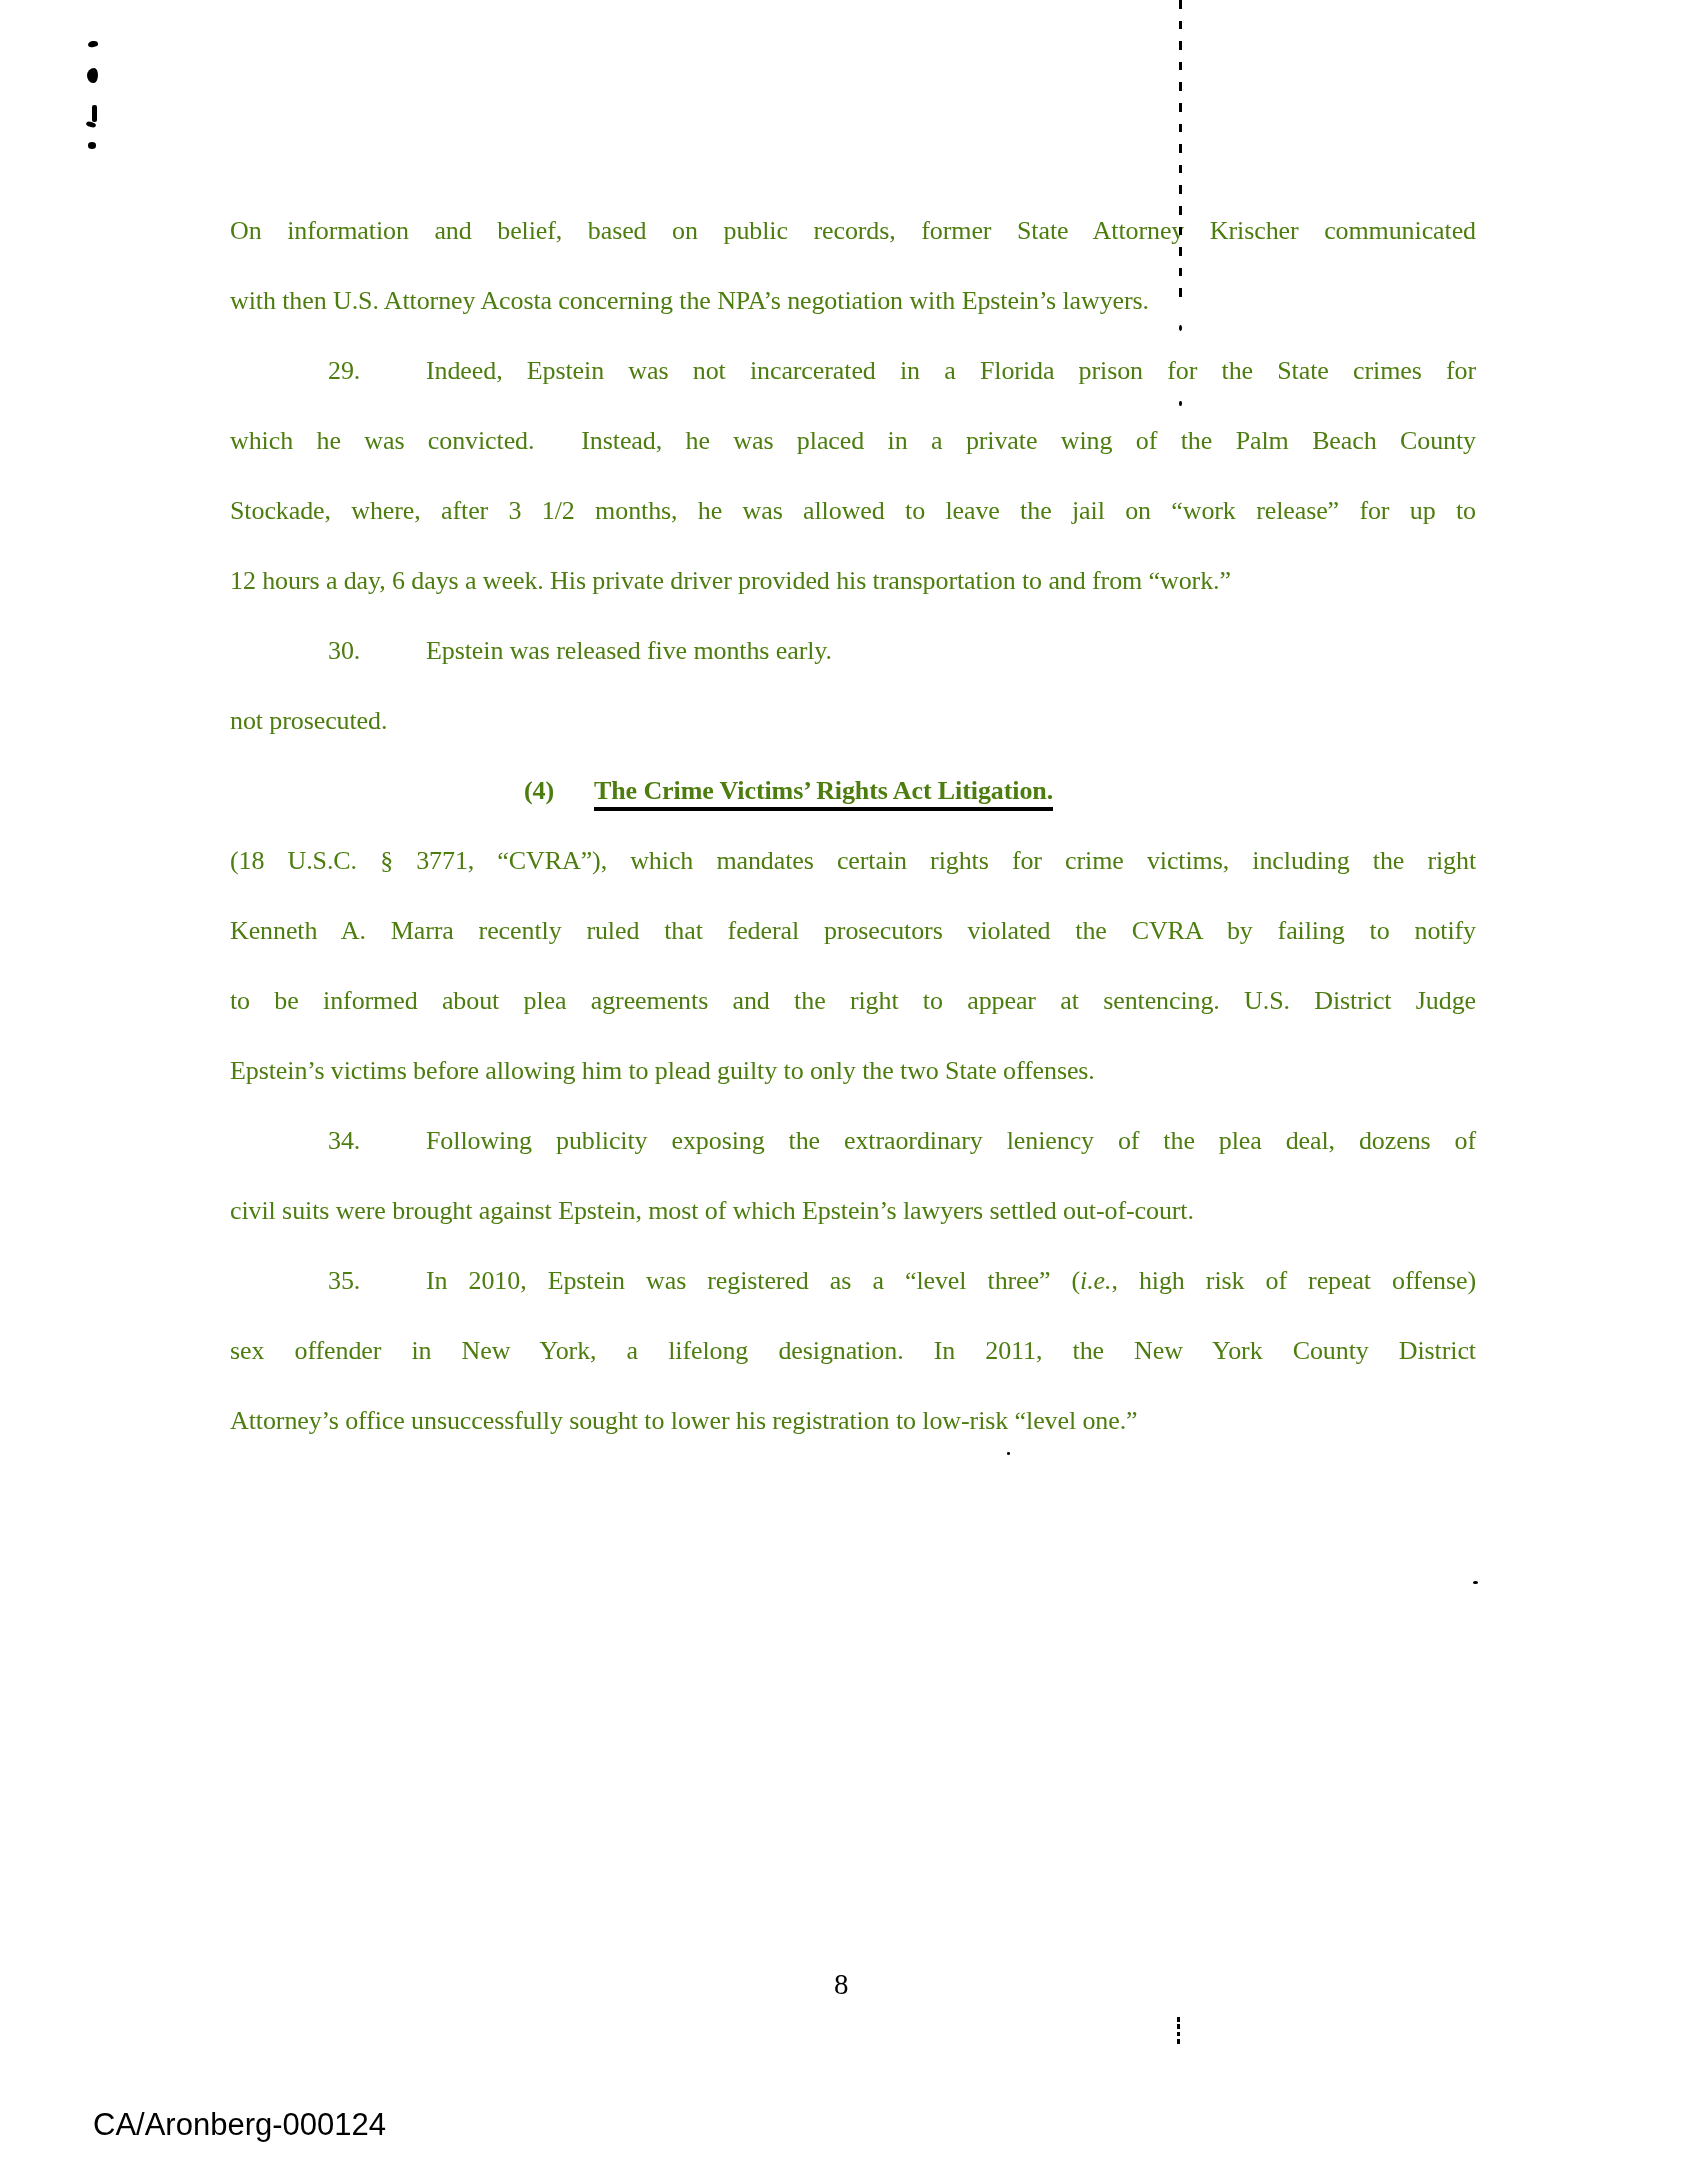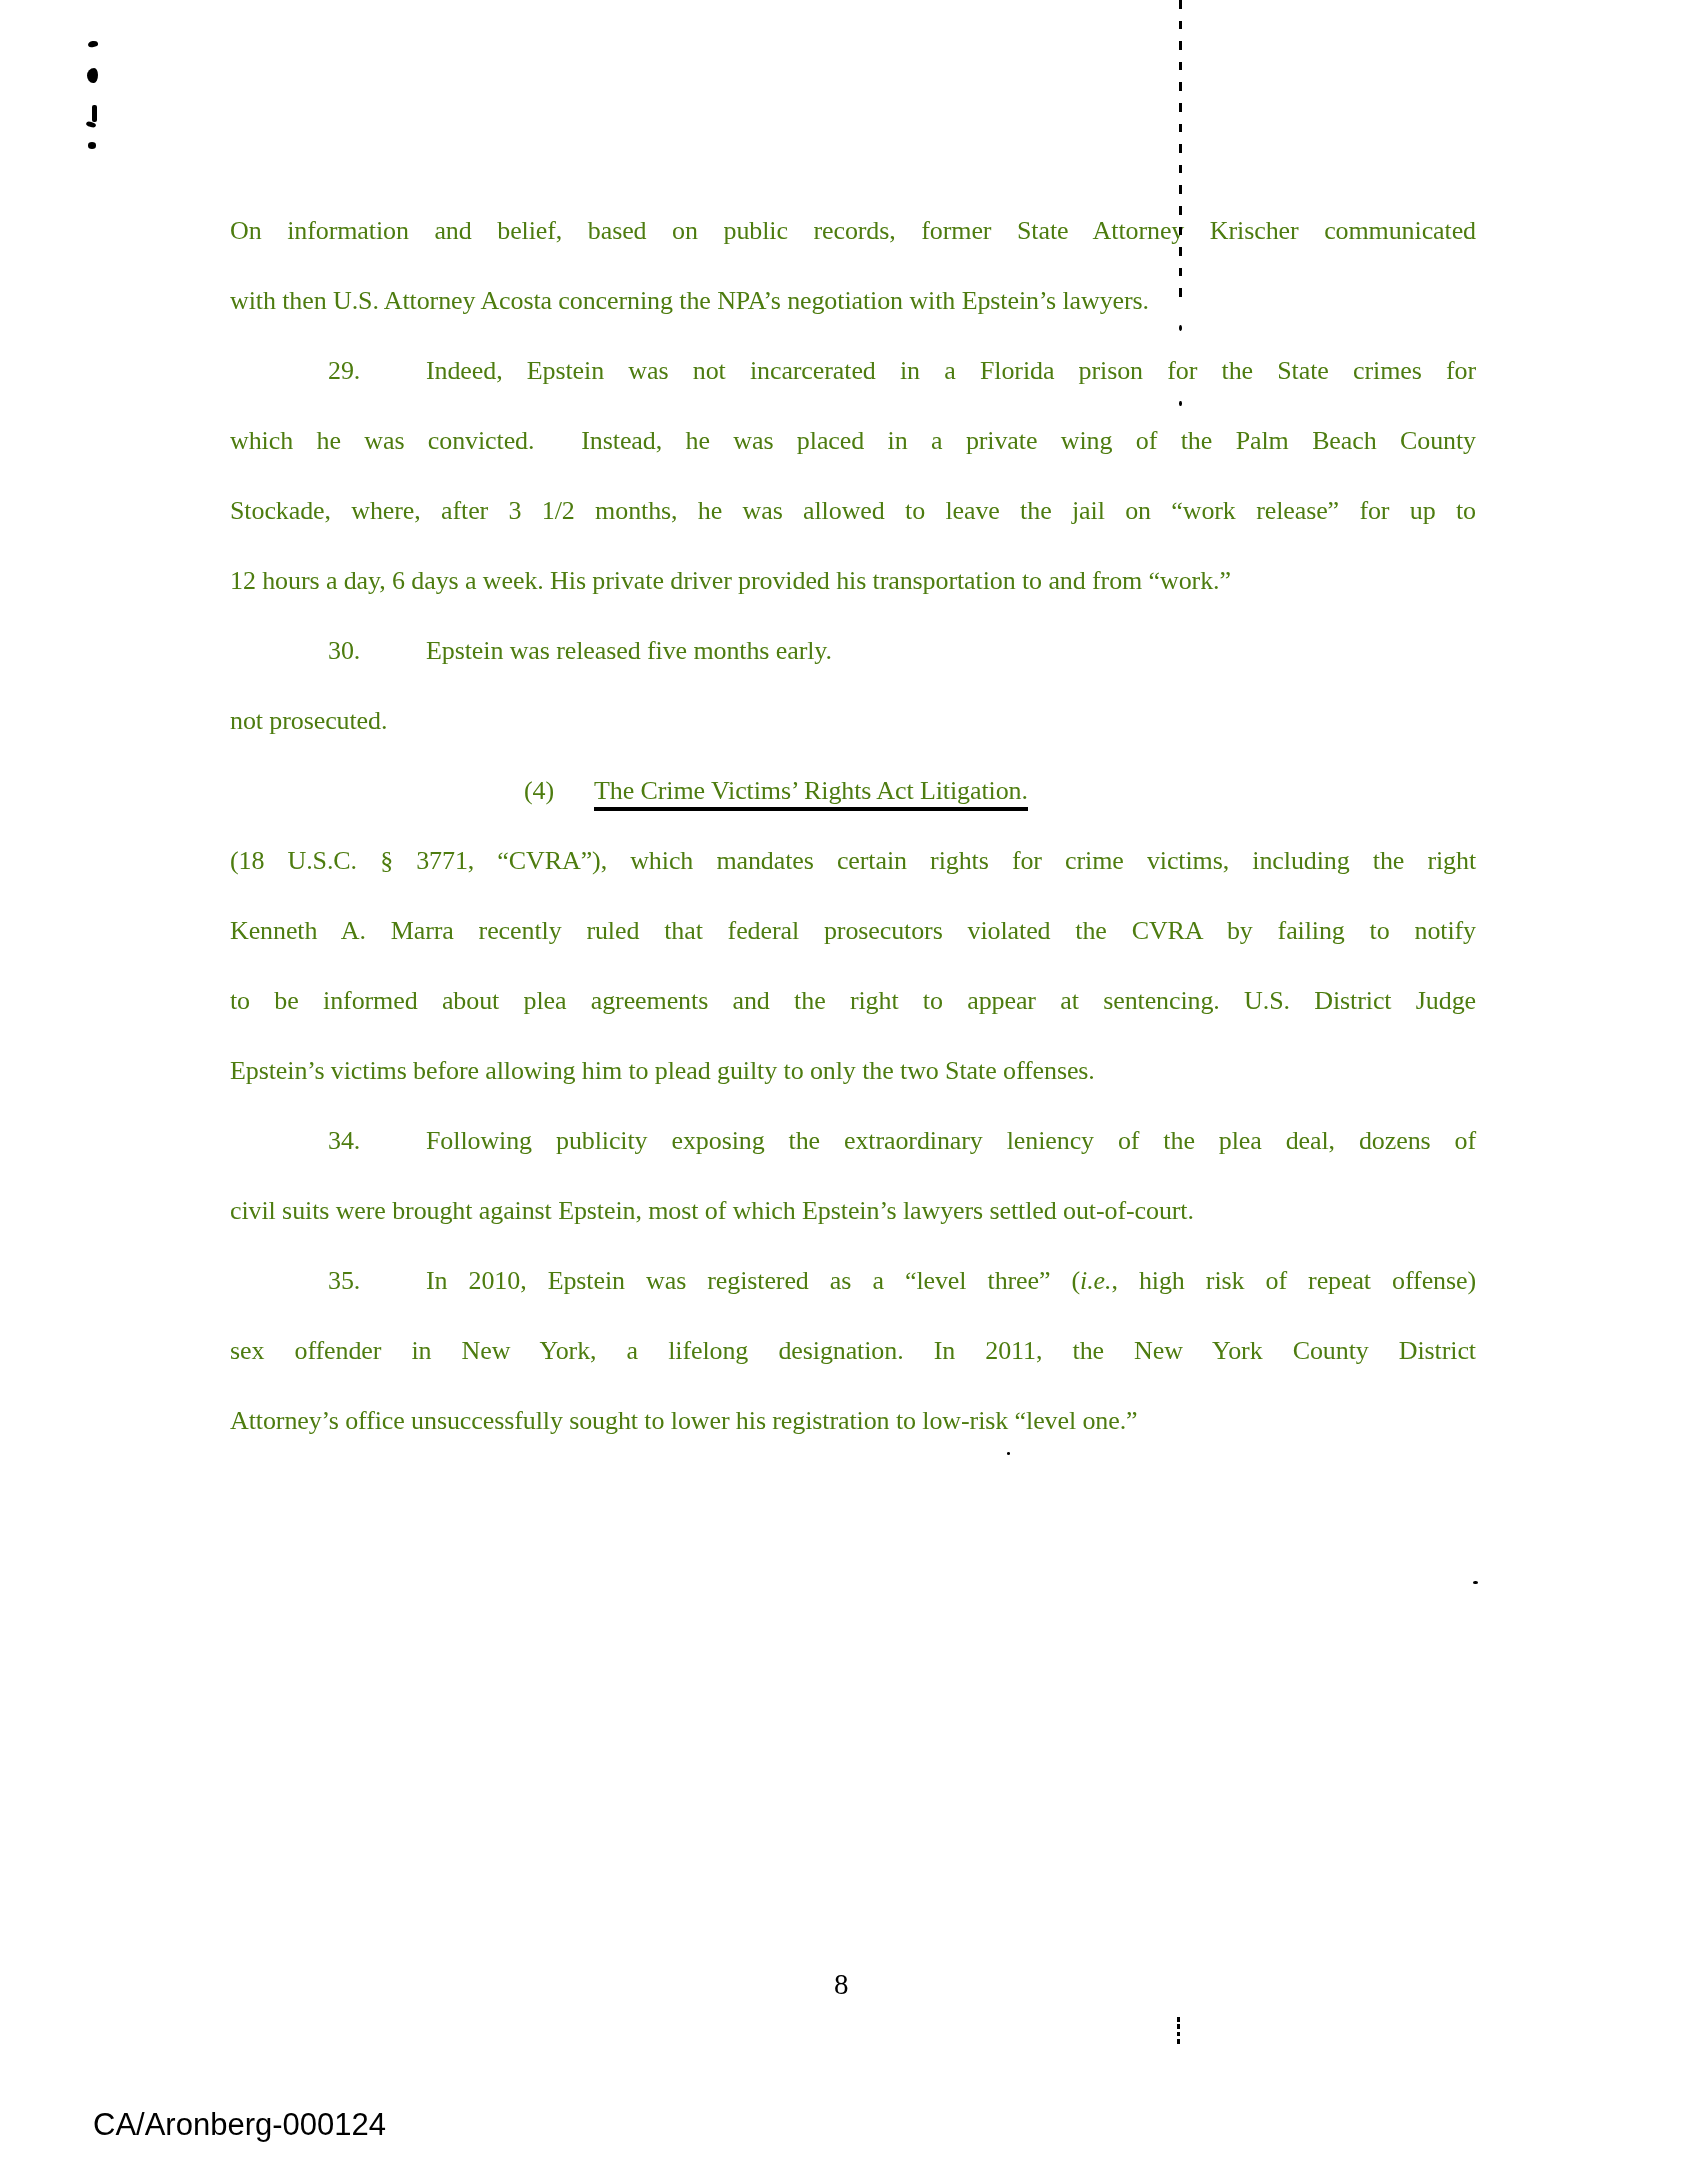--- a/index.html
+++ b/index.html
@@ -16,21 +16,21 @@
     position:absolute;
     left:230px;top:196px;width:1246px;
     font-size:26px;line-height:70px;
     letter-spacing:-0.1px;
     color:#4d7c0f;
   }
   .ln{margin:0;white-space:normal;}
   .ln.j{text-align:justify;text-align-last:justify;}
   .ln.ind{padding-left:98px;}
   .num{display:inline-block;width:98px;}
-  .ln.heading{padding-left:294px;font-weight:400;}
+  .ln.heading{padding-left:294px;font-weight:700;}
   .hnum{display:inline-block;width:70px;}
   .htitle{border-bottom:4.6px solid #000;padding-bottom:2px;}
   .it{font-style:italic;}
   
   .pagenum{
     position:absolute;left:834px;top:1969px;
     font-size:29px;line-height:1.1;
   }
   .bates{
     position:absolute;left:93px;top:2108px;

